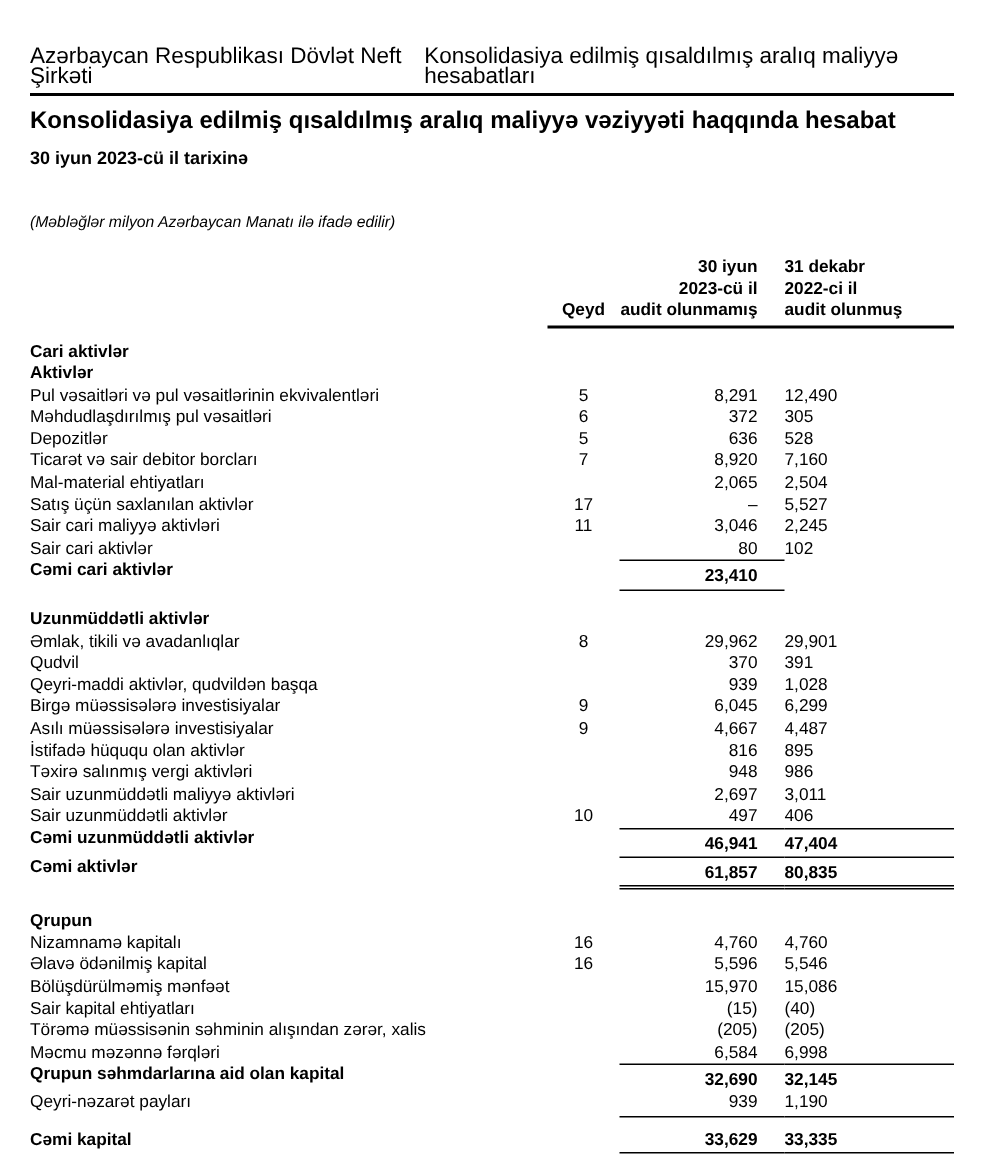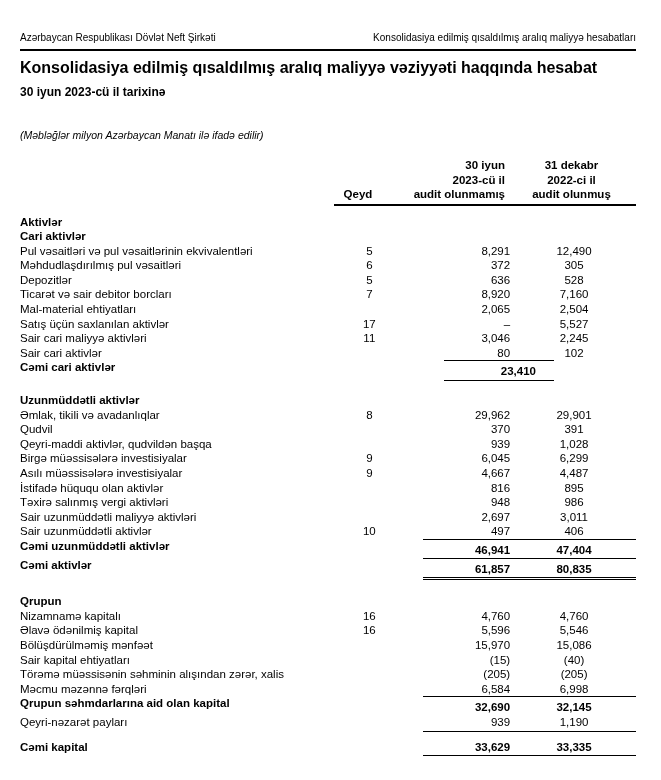--- a/index.html
+++ b/index.html
@@ -9,35 +9,35 @@
     background:#ffffff;
     color:#000;
     font-family:"Liberation Sans", sans-serif;
     overflow:hidden;
     box-sizing:border-box;
     padding:31px 25px 0 20px;
   }
   
   .doc-header{
     display:flex;justify-content:space-between;align-items:flex-end;
-    font-size:10px;line-height:13px;
+    font-size:15px;line-height:13px;
     padding-bottom:5px;
     border-bottom:2px solid #000;
     width:616px;
   }
   .doc-title{margin-top:9px;font-size:16px;font-weight:bold;line-height:15px;}
   .doc-date{margin-top:10px;font-size:12px;font-weight:bold;line-height:15px;}
   .doc-note{margin-top:29px;font-size:10.5px;font-style:italic;line-height:13px;}
 
   
   .fin-table{margin-top:16px;width:616px;font-size:11.5px;}
   .col-label{width:345px;box-sizing:border-box;}
   .col-qeyd{width:48px;text-align:center;box-sizing:border-box;}
-  .col-v1{width:110px;text-align:right;padding-right:18px;box-sizing:border-box;margin-left:31px;}
-  .col-v2{width:113px;text-align:center;padding-right:16px;box-sizing:border-box;}
+  .col-v1{width:110px;text-align:right;padding-right:18px;box-sizing:border-box;}
+  .col-v2{width:113px;text-align:left;padding-right:16px;box-sizing:border-box;}
 
   .thead{display:flex;align-items:stretch;}
   .thead-cols{
     display:flex;align-items:flex-end;
     border-bottom:2px solid #000;
     padding-bottom:2px;
     font-weight:bold;line-height:14.5px;
   }
   .thead .col-qeyd{align-self:flex-end;}
 
@@ -76,27 +76,27 @@
         </div>
         <div class="col-v2">
           <div>31 dekabr</div>
           <div>2022-ci il</div>
           <div>audit olunmuş</div>
         </div>
       </div>
     </div>
     <div class="tbody" id="tbody">
         <div class="row bold">
+          <div class="cell col-label">Cari aktivlər</div>
+          <div class="cell col-qeyd"></div>
+          <div class="cell col-v1"></div>
+          <div class="cell col-v2"></div>
+        </div>
+        <div class="row bold">
           <div class="cell col-label">Aktivlər</div>
-          <div class="cell col-qeyd"></div>
-          <div class="cell col-v1"></div>
-          <div class="cell col-v2"></div>
-        </div>
-        <div class="row bold">
-          <div class="cell col-label">Cari aktivlər</div>
           <div class="cell col-qeyd"></div>
           <div class="cell col-v1"></div>
           <div class="cell col-v2"></div>
         </div>
         <div class="row">
           <div class="cell col-label">Pul vəsaitləri və pul vəsaitlərinin ekvivalentləri</div>
           <div class="cell col-qeyd">5</div>
           <div class="cell col-v1">8,291</div>
           <div class="cell col-v2">12,490</div>
         </div>

